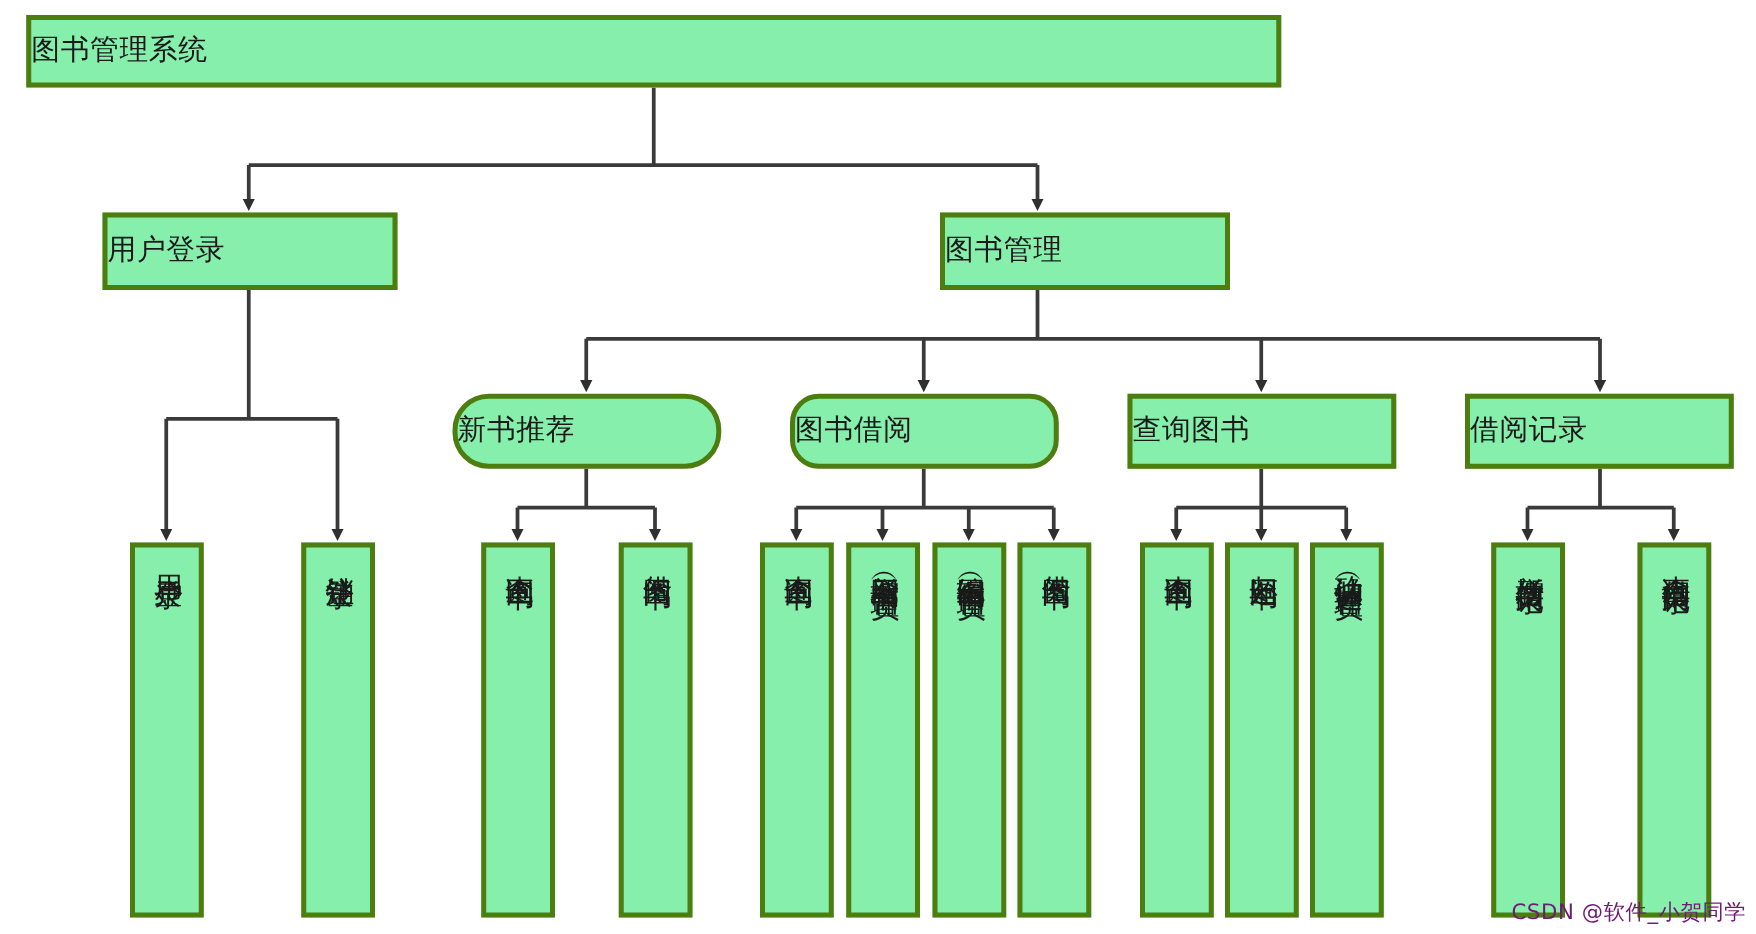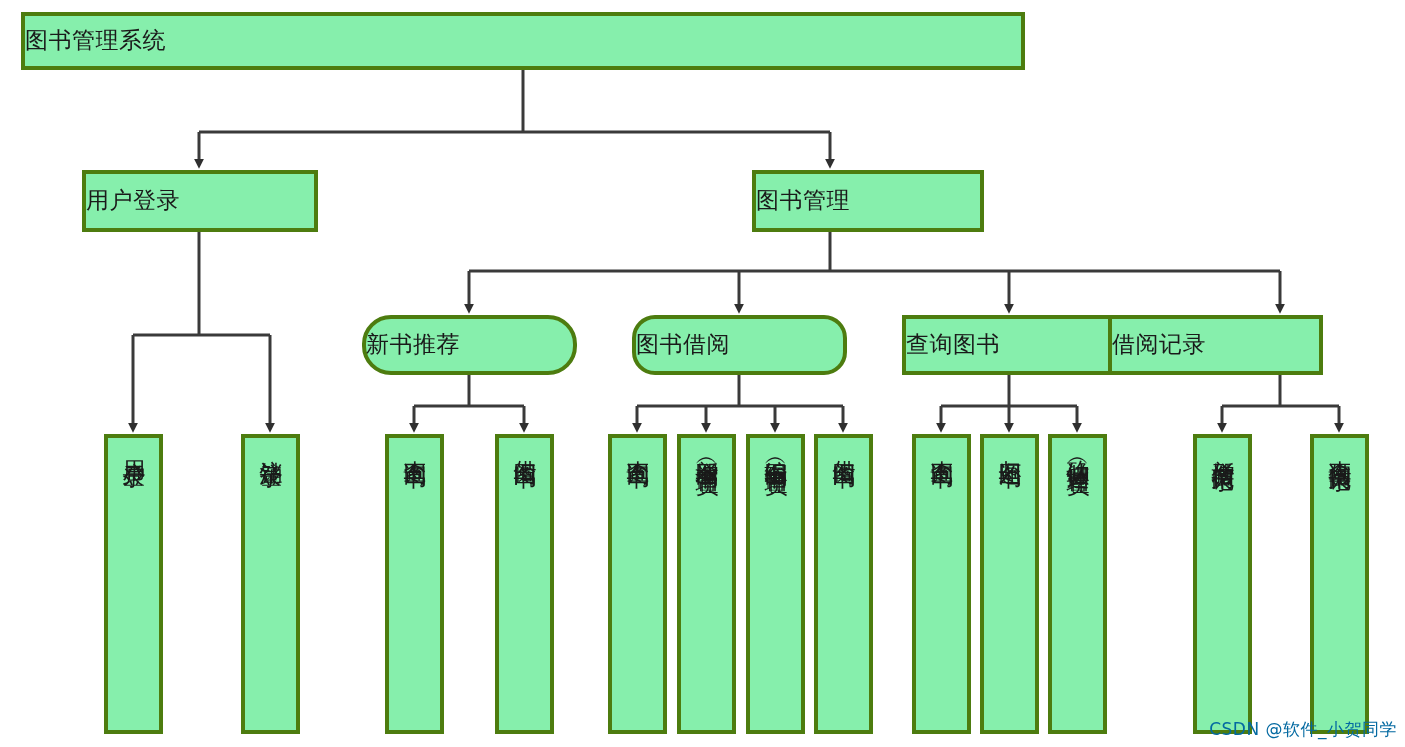--- a/index.html
+++ b/index.html
@@ -52,21 +52,21 @@
     writing-mode: vertical-rl;
     text-orientation: upright;
     display: block;
     white-space: nowrap;
   }
   #watermark {
     position: absolute;
     right: 8px;
     bottom: 6px;
     font-size: 17px;
-    color: #0369a1;
+    color: #701a75;
     letter-spacing: 0.5px;
     white-space: nowrap;
     pointer-events: none;
   }
 </style>
 </head>
 <body>
 
 <div id="diagram-root">
 
@@ -136,21 +136,21 @@
 
   <div class="node horiz" style="left:362px; top:315px; width:215px; height:60px;border-radius:29px;">
     <span>新书推荐</span>
   </div>
   <div class="node horiz" style="left:632px; top:315px; width:215px; height:60px;border-radius:23px;">
     <span>图书借阅</span>
   </div>
   <div class="node horiz" style="left:902px; top:315px; width:215px; height:60px;">
     <span>查询图书</span>
   </div>
-  <div class="node horiz" style="left:1108px; top:315px; width:215px; height:60px;">
+  <div class="node horiz" style="left:1172px; top:315px; width:215px; height:60px;">
     <span>借阅记录</span>
   </div>
 
   <div class="node vert" style="left:104px; top:434px; width:59px; height:300px;">
     <span>用户登录</span>
   </div>
   <div class="node vert" style="left:241px; top:434px; width:59px; height:300px;">
     <span>注销登录</span>
   </div>
 

